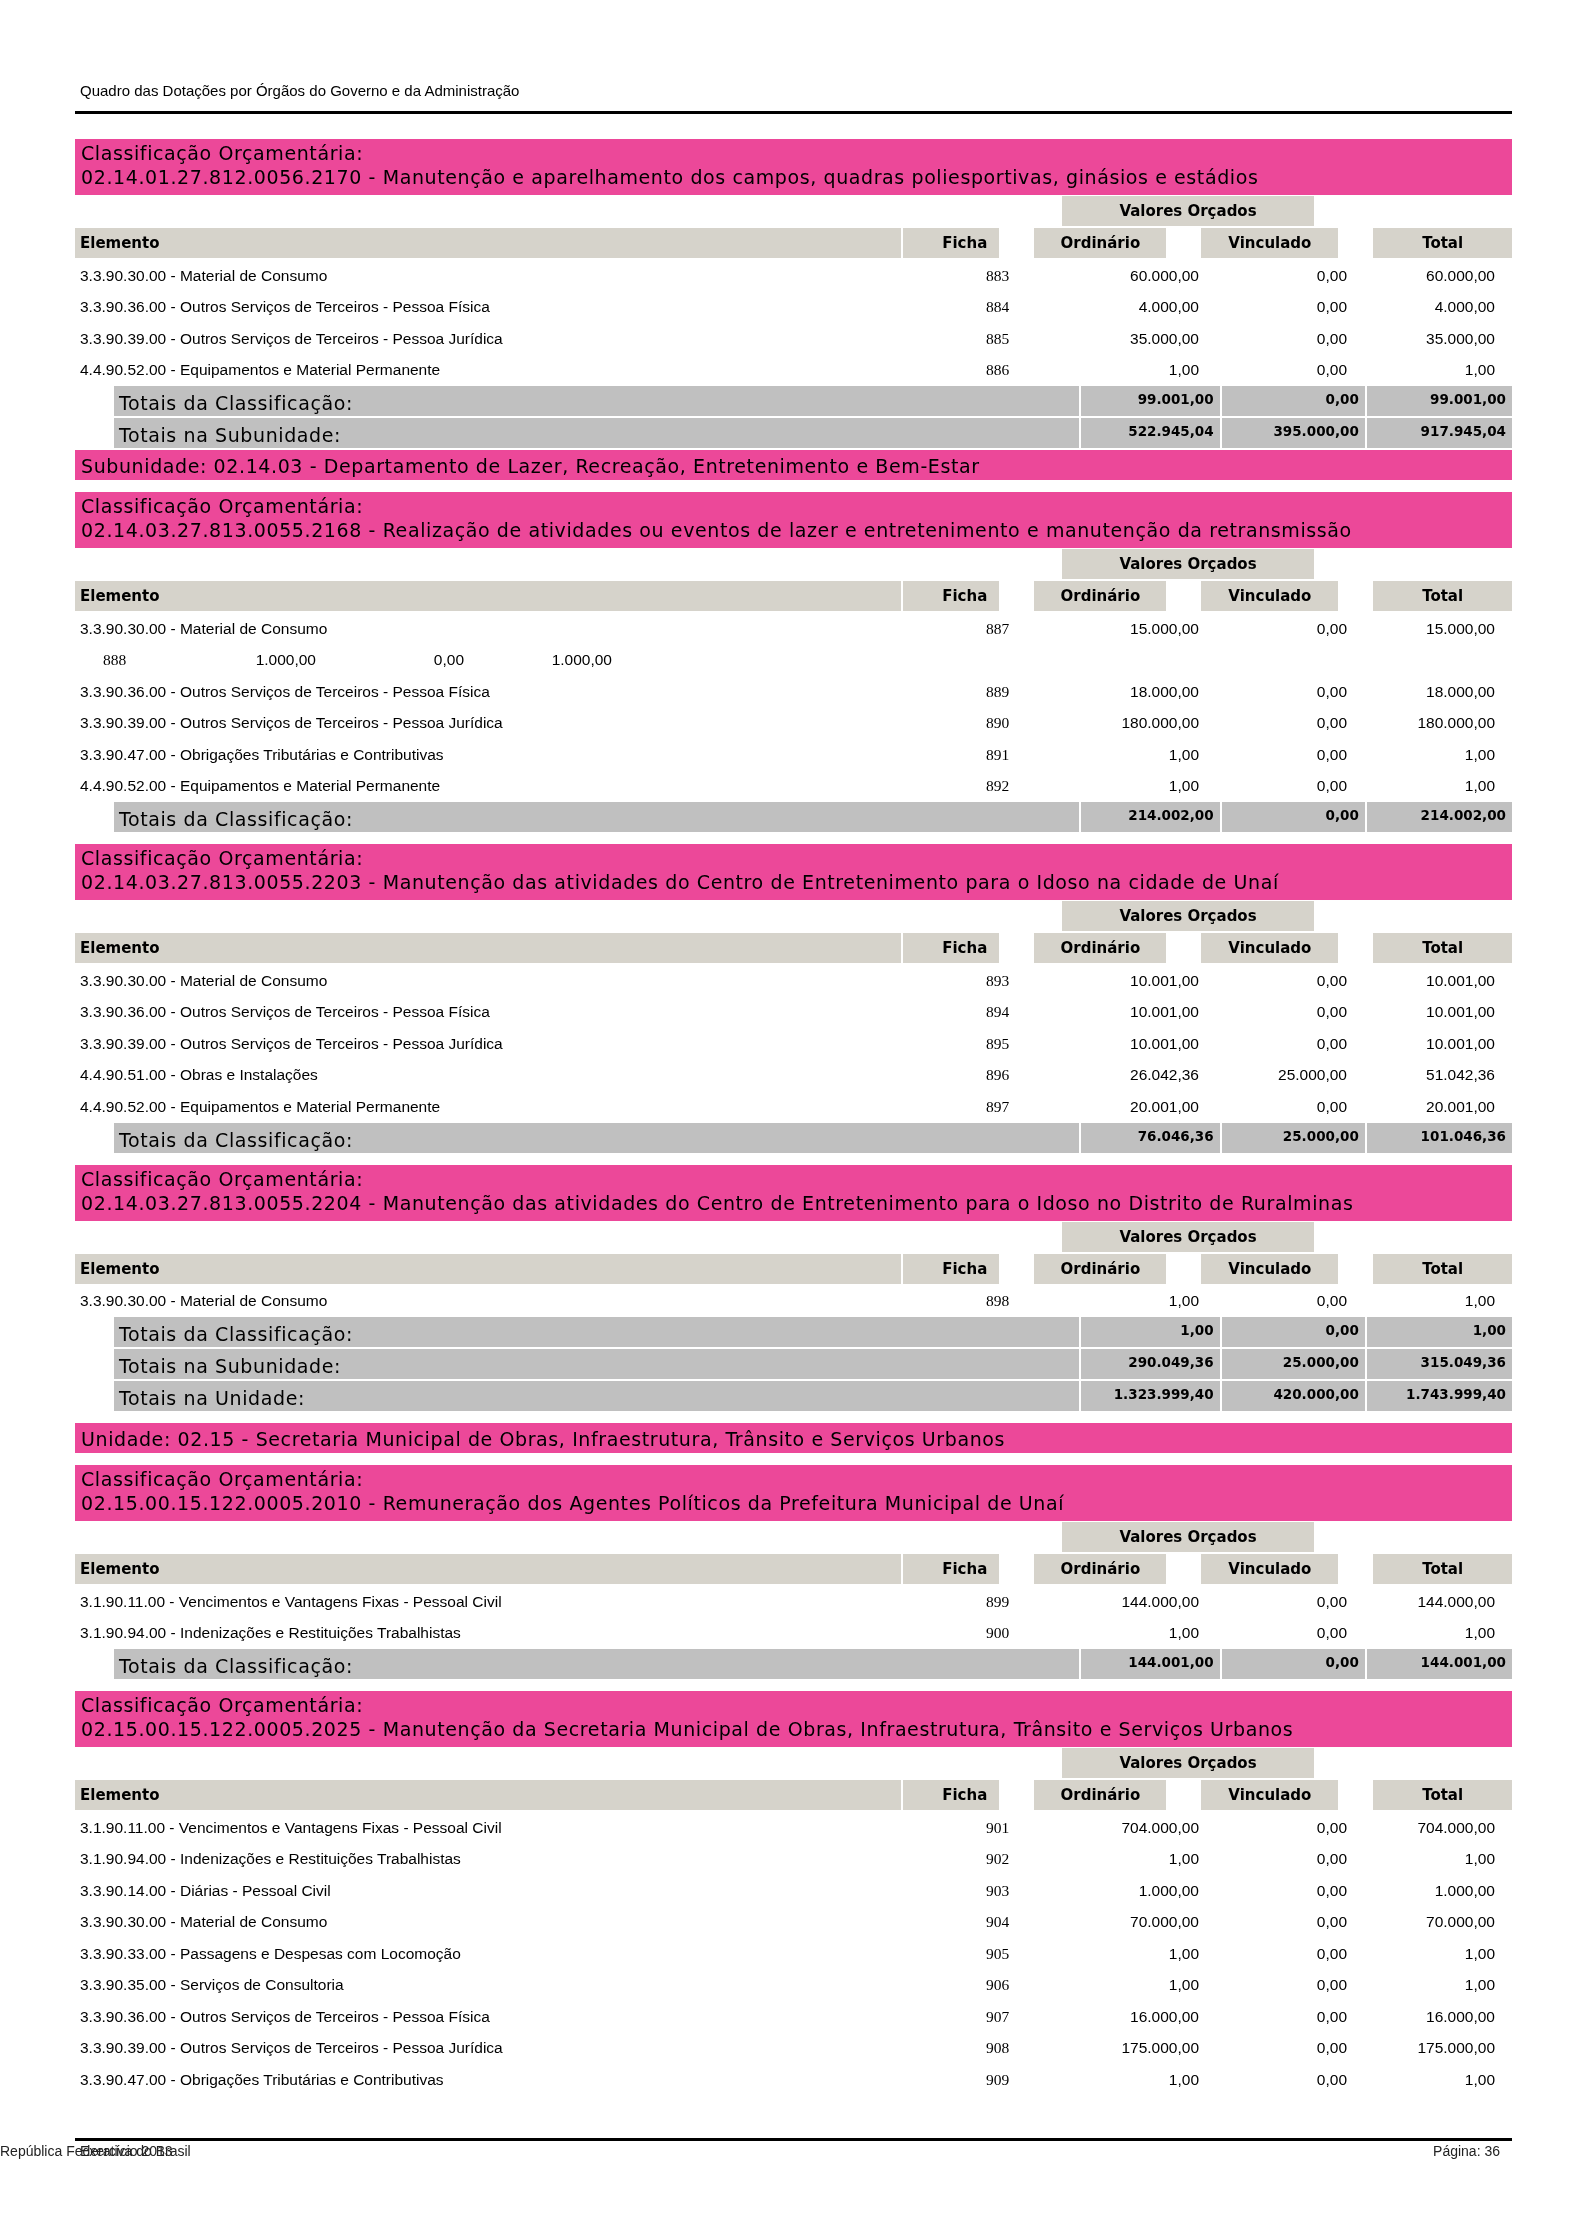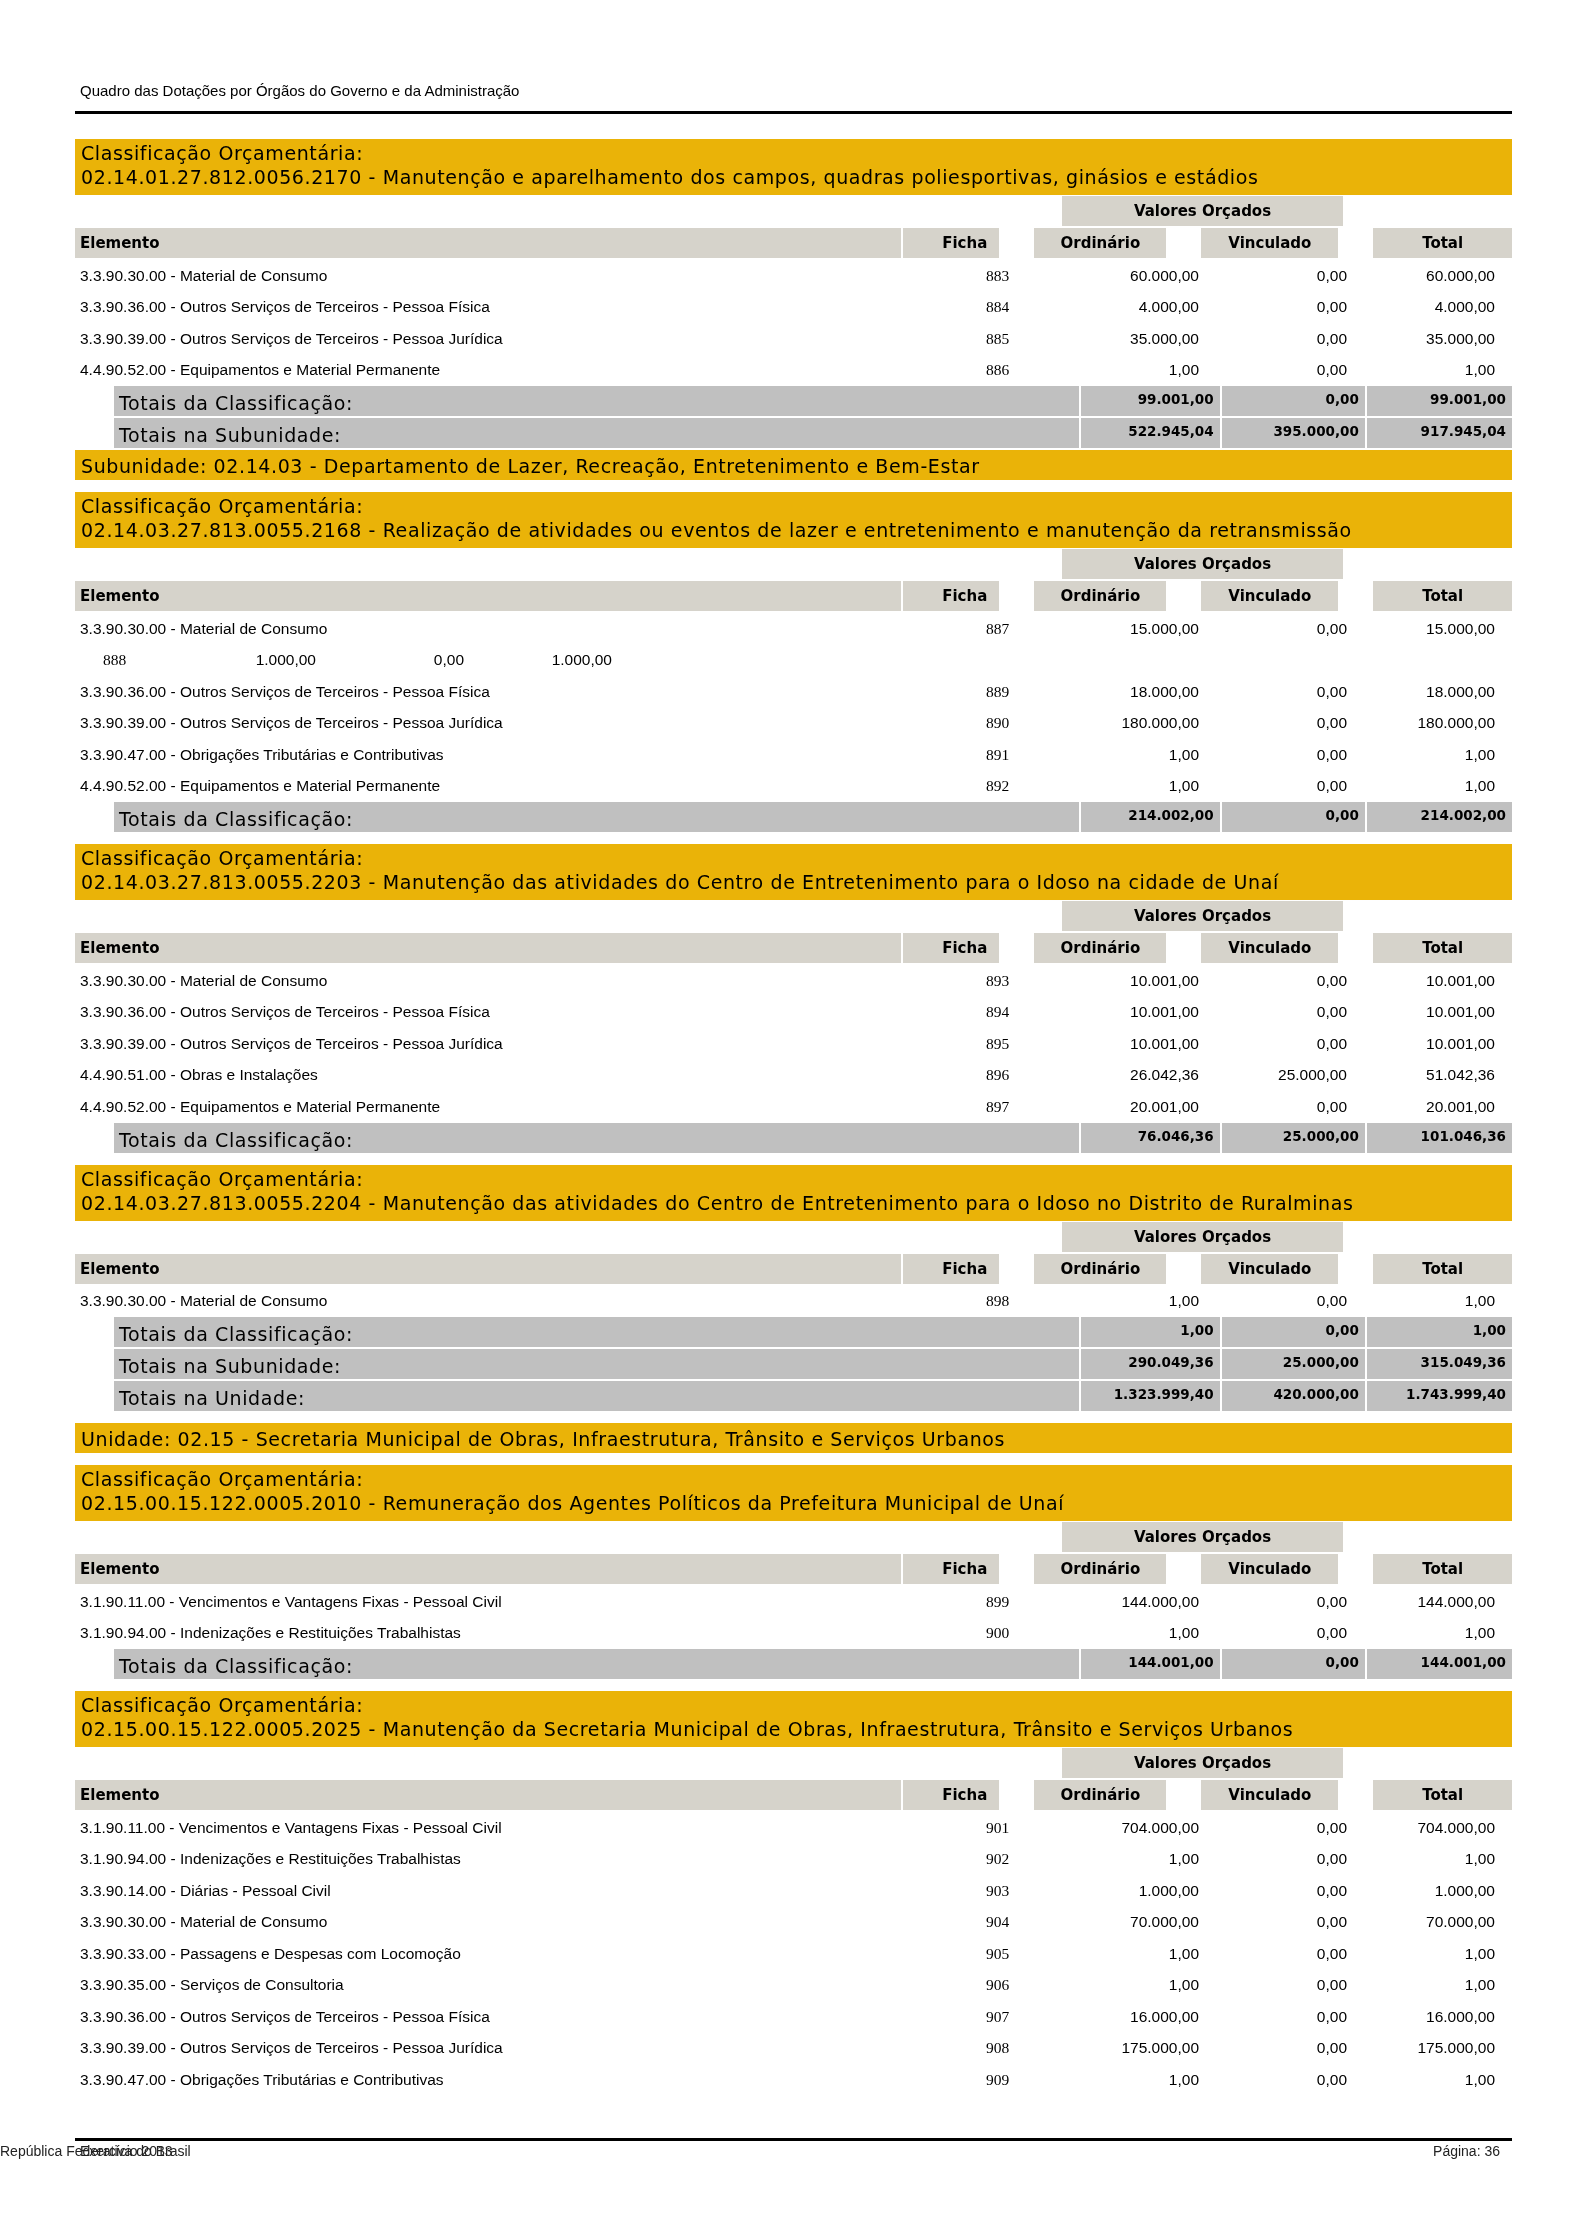--- a/index.html
+++ b/index.html
@@ -8,36 +8,36 @@
   .page-header { position: absolute; left: 80px; top: 82px; font-size: 15px; }
   .rule { position: absolute; left: 75px; width: 1437px; height: 3px; background: #000; }
   .rule.top { top: 111px; }
   .rule.bottom { top: 2138px; }
   .footer { position: absolute; top: 2143px; font-size: 14px; color: #222; }
   .footer.left { left: 80px; }
   .footer.center { left: 0; width: 1580px; }
   .footer.right { right: 80px; }
 
   #report { position: absolute; left: 75px; top: 139px; width: 1437px; }
-  .block { background: #eab308; font-family: "DejaVu Sans", sans-serif;
+  .block { background: #ec4899; font-family: "DejaVu Sans", sans-serif;
            font-size: 19px; letter-spacing: 0.6px; color: #000; box-sizing: border-box; }
   .classif { height: 56px; padding: 2px 6px 0 6px; line-height: 24px; margin-bottom: 1px; }
   .single { height: 30px; padding: 0 6px; line-height: 32px; margin-bottom: 2px; }
   .gap { height: 10px; }
 
   .row { display: flex; height: 31.5px; align-items: center; }
   .c-el { width: 883px; padding-left: 5px; box-sizing: border-box; }
   .c-fi { width: 104px; text-align: center; padding-right: 25px; box-sizing: border-box; font-family: Liberation Serif, serif; }
   .c-or { width: 143px; text-align: right; padding-right: 6px; box-sizing: border-box; }
   .c-vi { width: 148px; text-align: right; padding-right: 6px; box-sizing: border-box; }
   .c-to { width: 148px; text-align: right; padding-right: 6px; box-sizing: border-box; }
 
   .valores { display: flex; height: 30px; margin-bottom: 2px; }
   .valores .spacer { width: 987px; }
-  .valores .vo { width: 281px; background: #d6d3cb; text-align: center;
+  .valores .vo { width: 252px; background: #d6d3cb; text-align: center;
                  font-family: "DejaVu Sans", sans-serif; font-weight: bold; font-size: 15px; line-height: 30px; }
 
   .hdr { display: flex; height: 30px; margin-bottom: 2px; }
   .hdr > div { background: #d6d3cb; font-family: "DejaVu Sans", sans-serif; font-weight: bold;
                font-size: 15px; line-height: 30px; box-sizing: border-box; border-right: 2px solid #ffffff; }
   .hdr > div:last-child { border-right: none; }
   .hdr .c-fi { text-align: right; padding-right: 12px; }
   .hdr .c-or, .hdr .c-vi, .hdr .c-to { text-align: center; padding-right: 0; margin-left: 33px; }
 
   .data { font-size: 15.5px; }

